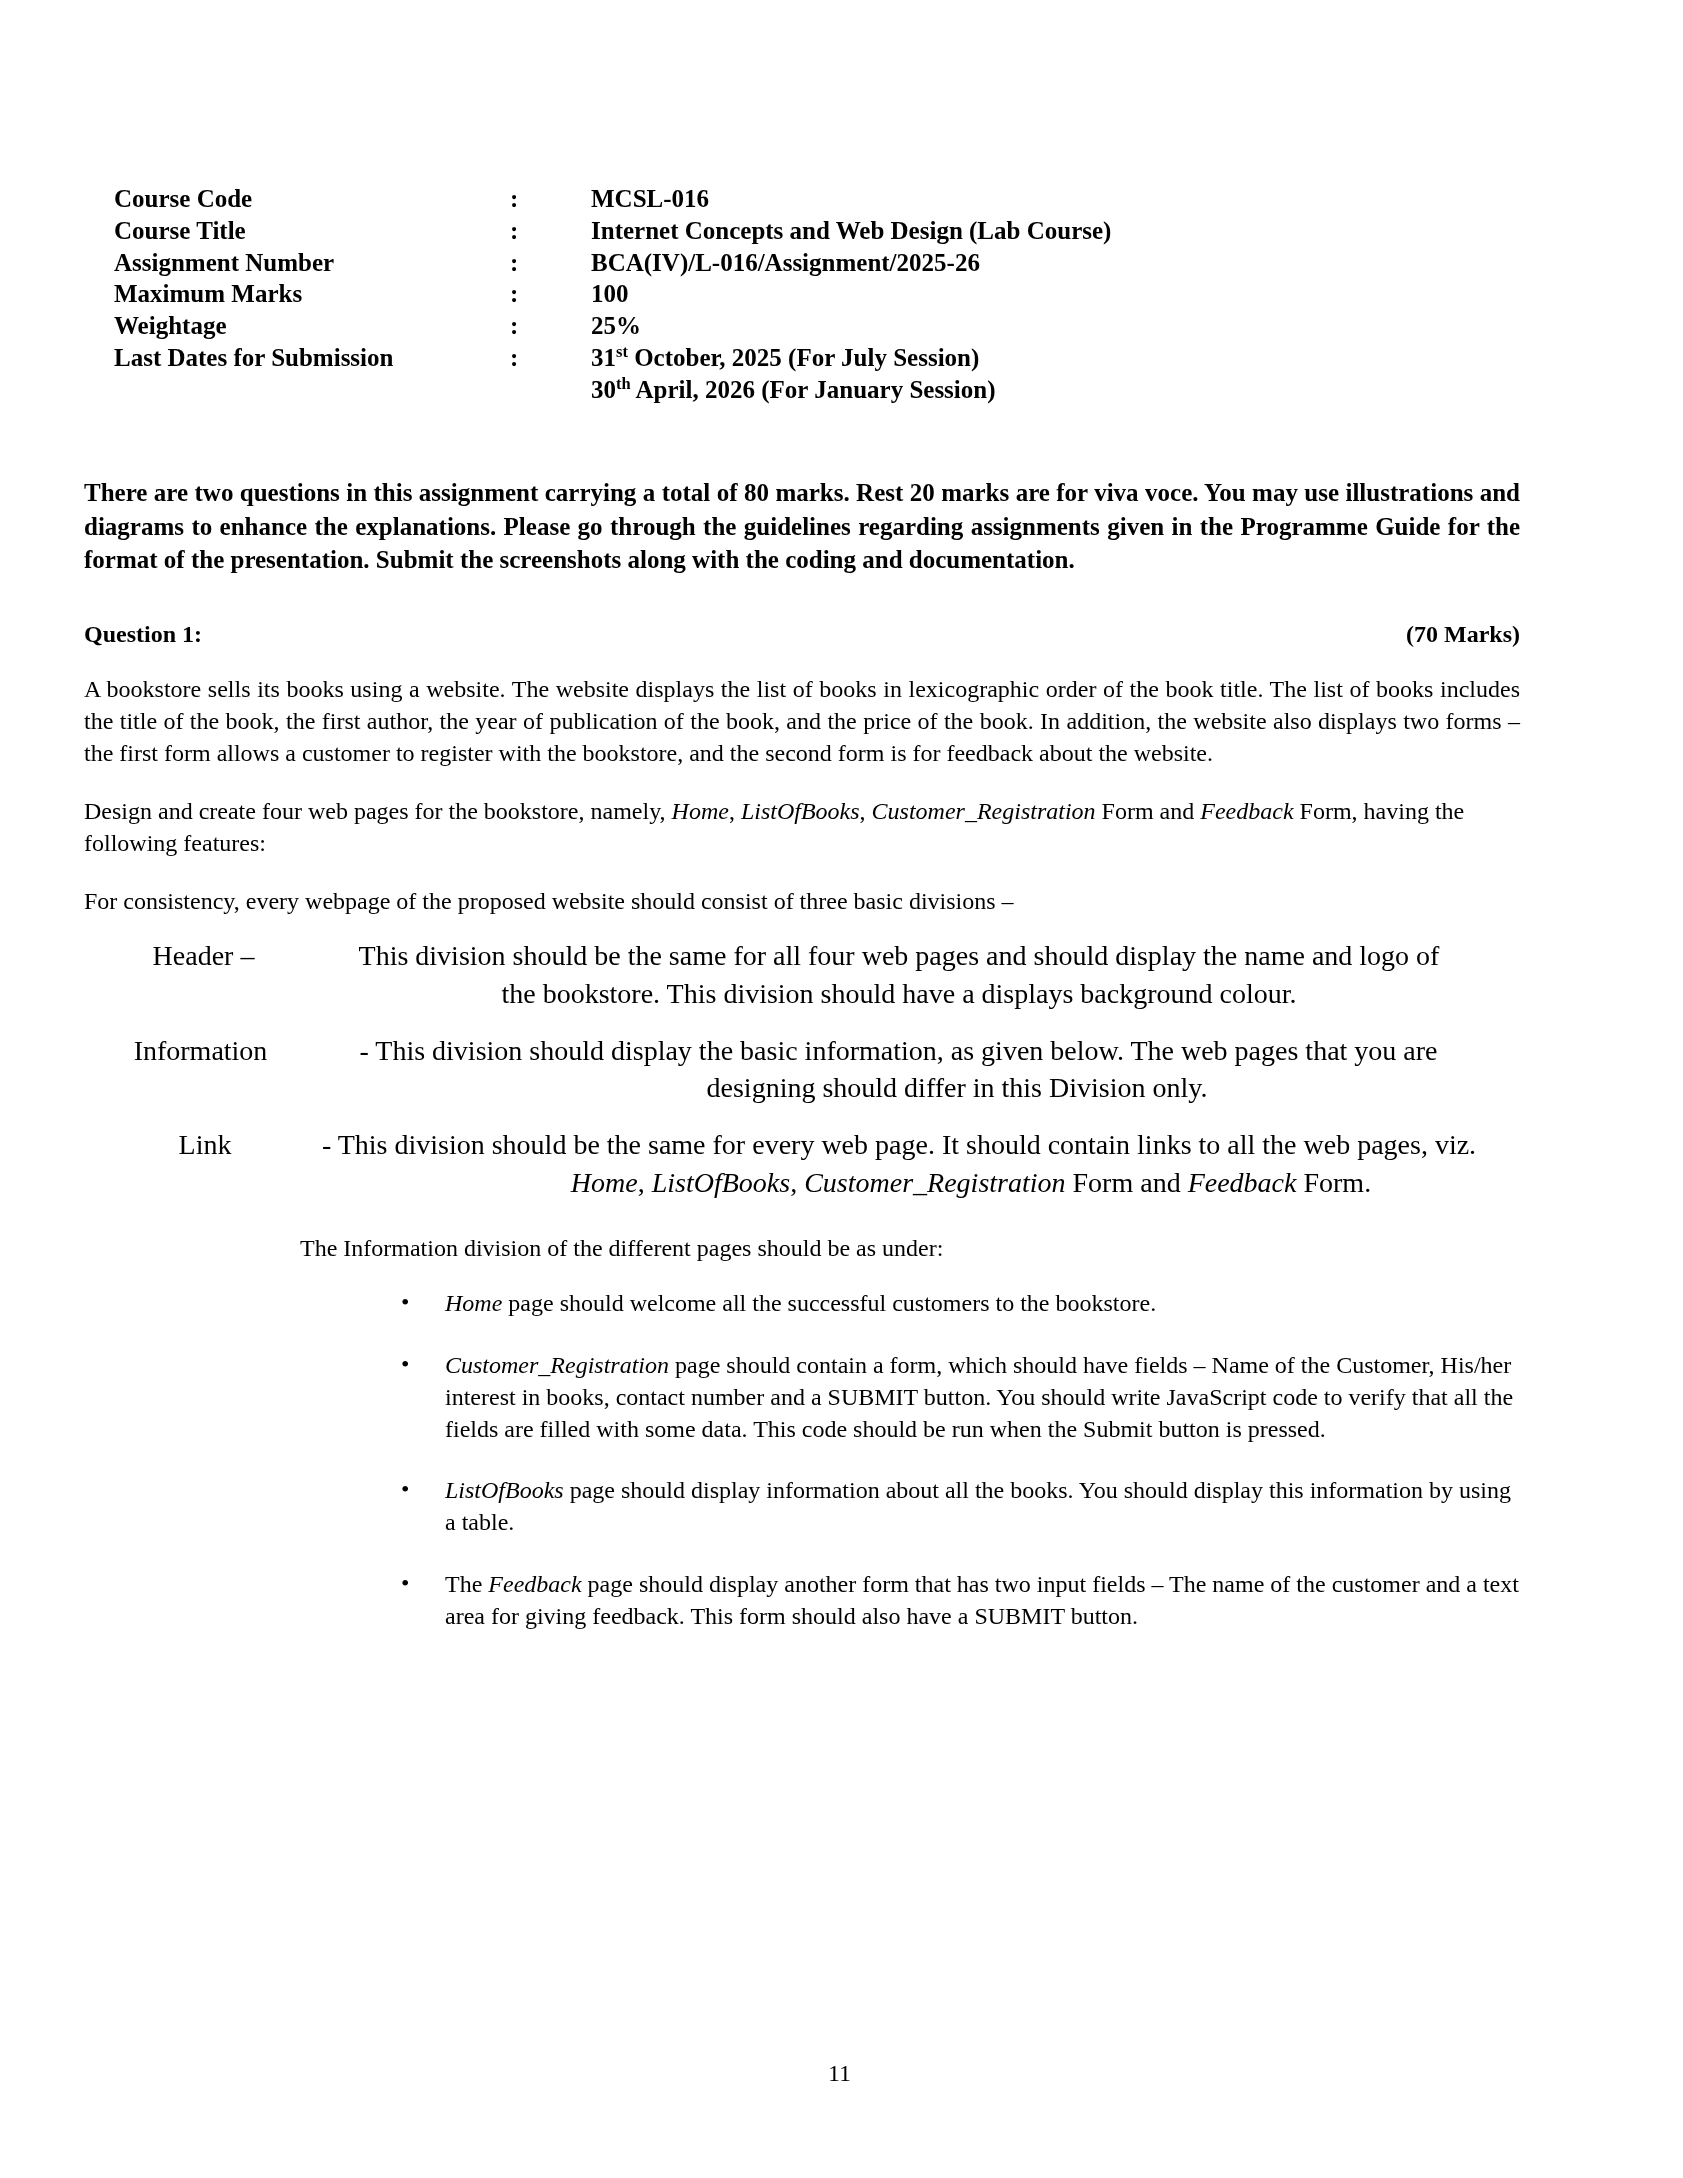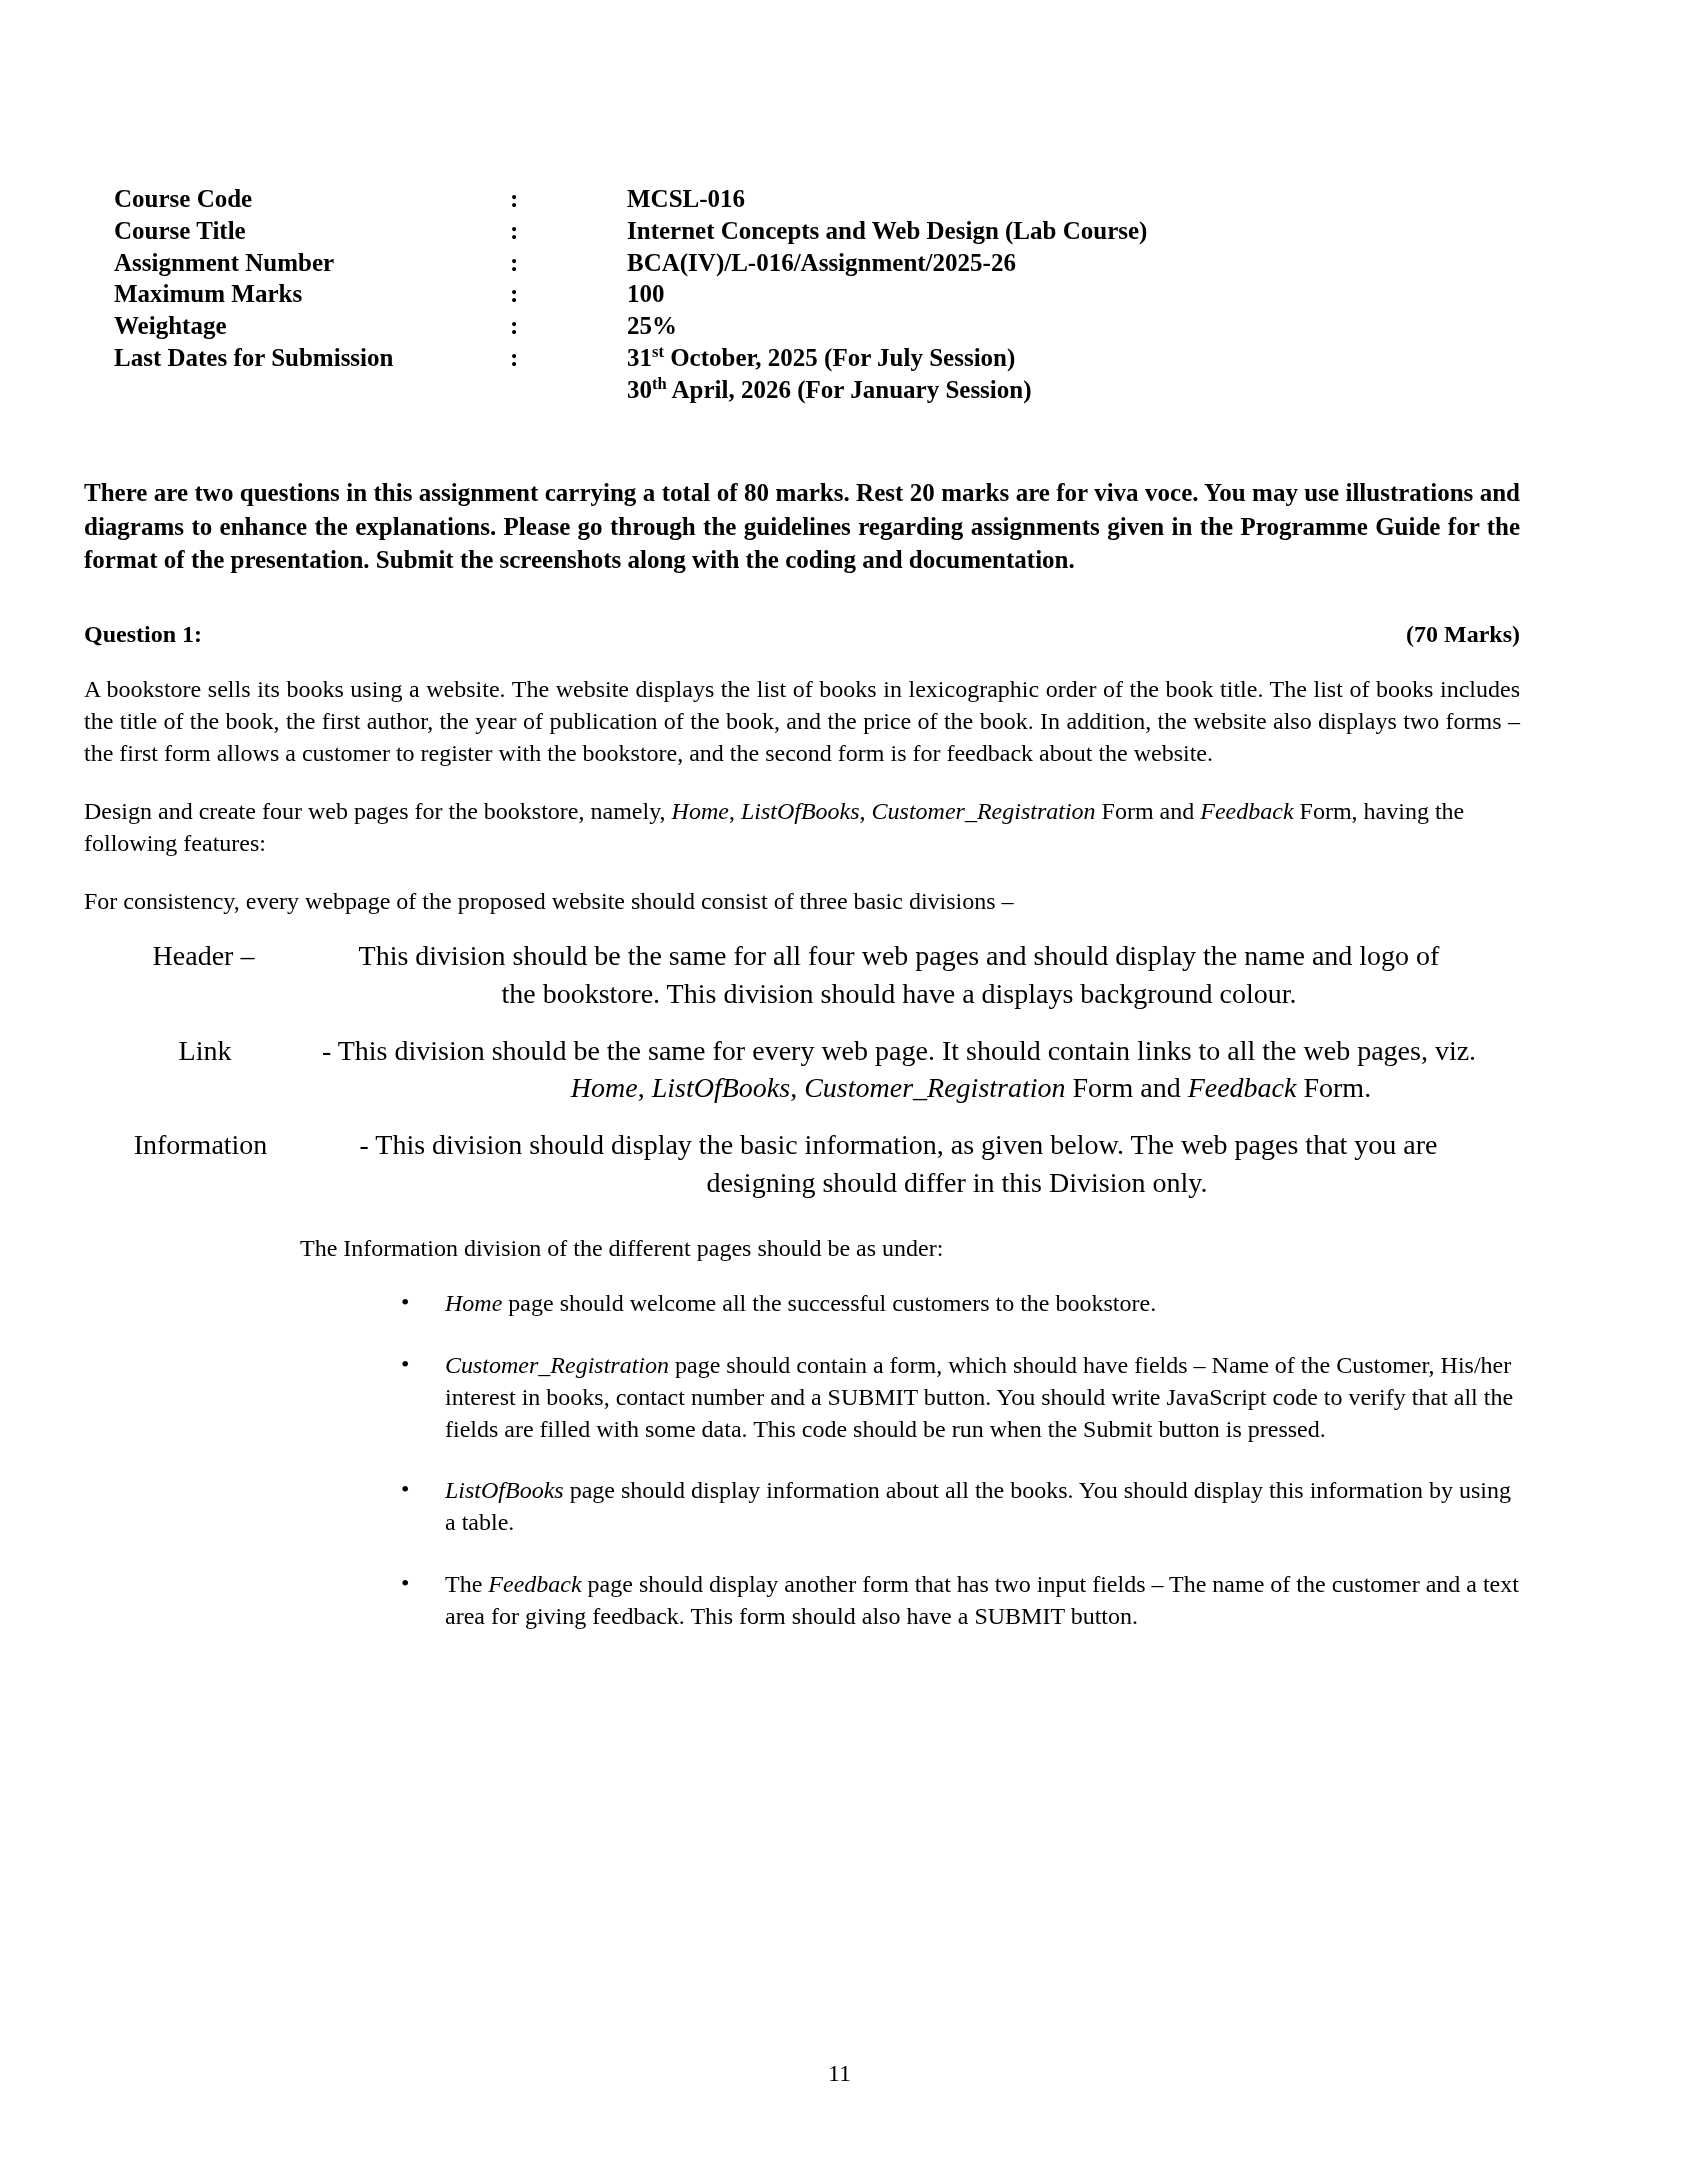--- a/index.html
+++ b/index.html
@@ -35,21 +35,20 @@
   .meta-label {
     width: 396px;
     flex: 0 0 396px;
   }
   .meta-colon {
     width: 81px;
     flex: 0 0 81px;
   }
   .meta-value {
     flex: 1 1 auto;
-    margin-left: 36px;
   }
   .meta-value sup {
     font-size: 0.66em;
     vertical-align: super;
     line-height: 0;
   }
   .meta-row.continuation .meta-label,
   .meta-row.continuation .meta-colon {
     visibility: hidden;
   }
@@ -204,28 +203,28 @@
 
   <div class="para tight"><span>Design and create four web pages for the bookstore, namely, </span><em>Home</em><span>, </span><em>ListOfBooks</em><span>, </span><em>Customer_Registration</em><span> Form and </span><em>Feedback</em><span> Form, having the following features:</span></div>
 
   <div class="para tight">For consistency, every webpage of the proposed website should consist of three basic divisions –</div>
 
   <div class="defrow def-header">
     <span class="term">Header –</span>
     <span class="desc"><span>This division should be the same for all four web pages and should display the name and logo of</span><span class="second">the bookstore. This division should have a displays background colour.</span></span>
   </div>
 
+  <div class="defrow def-info">
+    <span class="term">Information</span>
+    <span class="desc"><span>- This division should display the basic information, as given below. The web pages that you are</span><span class="second">designing should differ in this Division only.</span></span>
+  </div>
+
   <div class="defrow def-link">
     <span class="term">Link</span>
     <span class="desc"><span>- This division should be the same for every web page. It should contain links to all the web pages, viz.</span><span class="second"><em>Home</em><span>, </span><em>ListOfBooks</em><span>, </span><em>Customer_Registration</em><span> Form and </span><em>Feedback</em><span> Form.</span></span></span>
-  </div>
-
-  <div class="defrow def-info">
-    <span class="term">Information</span>
-    <span class="desc"><span>- This division should display the basic information, as given below. The web pages that you are</span><span class="second">designing should differ in this Division only.</span></span>
   </div>
 
   <div class="sub-line">The Information division of the different pages should be as under:</div>
 
   <ul class="bullets">
     <li><em>Home</em><span> page should welcome all the successful customers to the bookstore.</span></li>
     <li><em>Customer_Registration</em><span> page should contain a form, which should have fields – Name of the Customer, His/her interest in books, contact number and a SUBMIT button. You should write JavaScript code to verify that all the fields are filled with some data. This code should be run when the Submit button is pressed.</span></li>
     <li><em>ListOfBooks</em><span> page should display information about all the books. You should display this information by using a table.</span></li>
     <li><span>The </span><em>Feedback</em><span> page should display another form that has two input fields – The name of the customer and a text area for giving feedback. This form should also have a SUBMIT button.</span></li>
   </ul>

